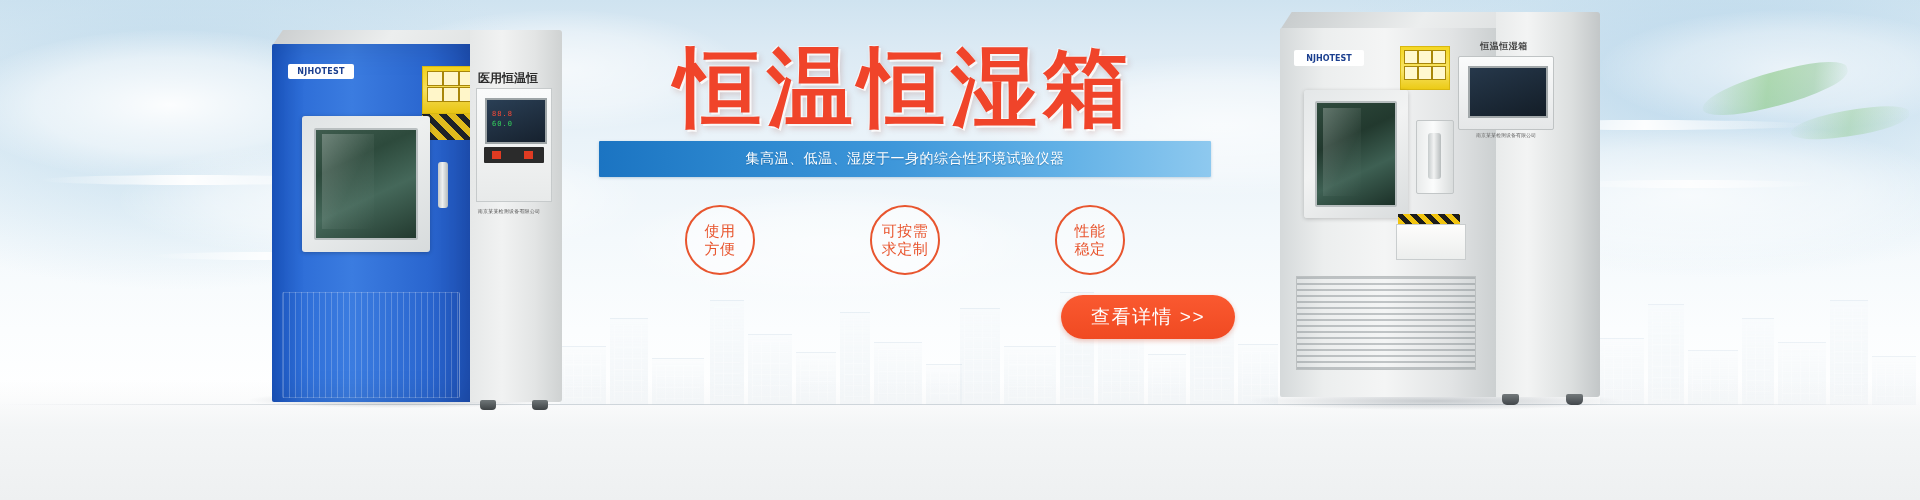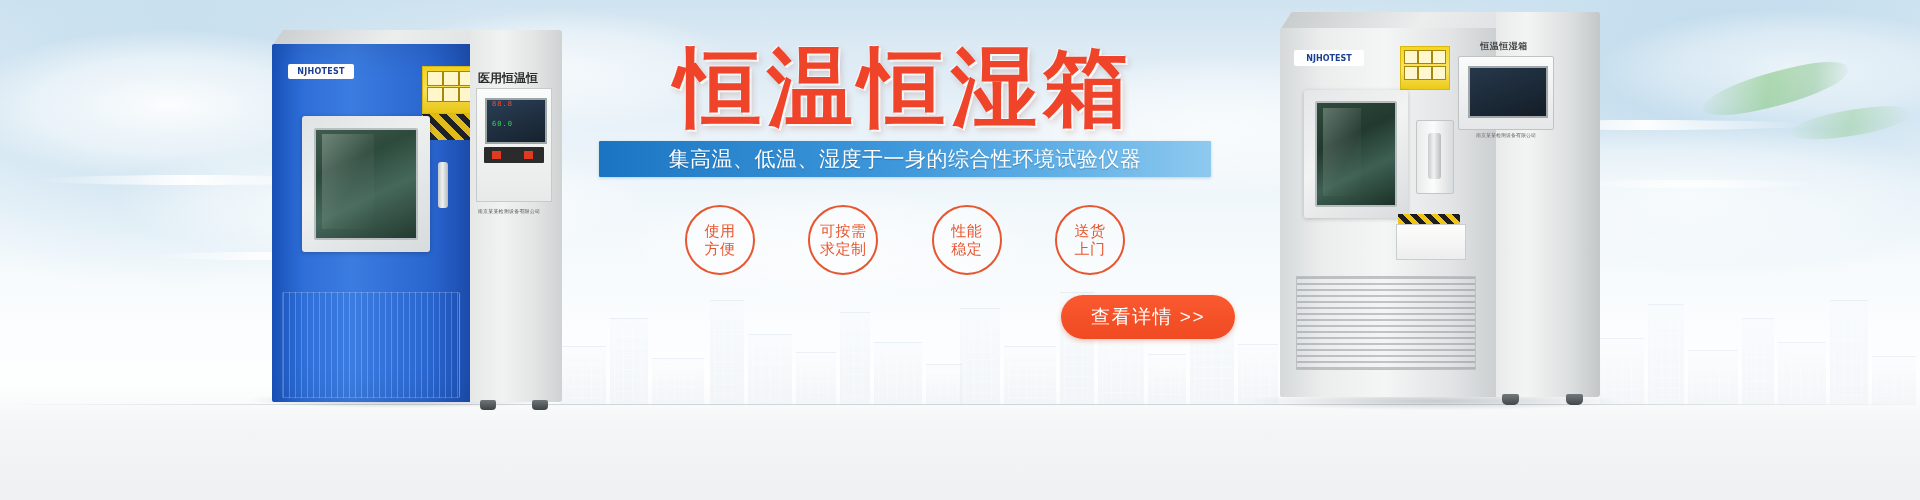--- a/index.html
+++ b/index.html
@@ -182,21 +182,21 @@
     position: absolute; left: 206px; top: 72px; width: 74px; height: 112px;
     background: linear-gradient(to bottom,#fafbfb,#e8eaea);
     border: 1px solid #c6cacb;
   }
   .cl-screen {
     position: absolute; left: 8px; top: 9px; width: 58px; height: 42px;
     background: linear-gradient(160deg,#2a3f55,#16212e);
     border: 2px solid #9ea5a7;
   }
   .cl-screen .num {
-    position:absolute; left:5px; top:0; color:#ff4a35; font-size:7px; letter-spacing:1px;
+    position:absolute; left:5px; top:10px; color:#ff4a35; font-size:7px; letter-spacing:1px;
     font-family:"DejaVu Sans Mono", monospace;
   }
   .cl-screen .num2 { top: 20px; color:#34d05c; }
   .cl-btnrow { position:absolute; left:7px; top: 58px; width: 60px; height:16px;
     background:#2b2b2b; border-radius:1px; }
   .cl-btnrow i { position:absolute; top:4px; width:9px; height:8px; background:#e03b22; display:block;}
   .cl-label-vert {
     position:absolute; left: 212px; top: 42px; width: 64px; height: 12px;
     font-size: 12px; color:#2b2b2b; text-align:center; font-weight:700;
   }
@@ -342,21 +342,21 @@
     margin: 8px auto 0 auto;
     width: 612px; height: 36px;
     background: linear-gradient(to right,
        #1b74c2 0%, #2b86ce 22%, #3e97da 48%, #62b1e6 76%, #8ec9ef 100%);
     border-radius: 1px;
     display:flex; align-items:center; justify-content:center;
     box-shadow: 0 1px 3px rgba(30,90,140,.25);
   }
   .subbar span {
     color:#ffffff;
-    font-size: 21px;
+    font-size: 14px;
     letter-spacing: .5px;
     white-space: nowrap;
     font-weight: 500;
     text-shadow: 0 1px 1px rgba(0,60,110,.35);
   }
 
   .badges {
     margin: 28px auto 0 auto;
     width: 440px;
     display:flex; justify-content: space-between; align-items:center;
@@ -542,24 +542,20 @@
         <b>方便</b>
       </div>
       <div class="badge">
         <b>可按需</b>
         <b>求定制</b>
       </div>
       <div class="badge">
         <b>性能</b>
         <b>稳定</b>
       </div>
-      <div class="badge">
-        <b>送货</b>
-        <b>上门</b>
-      </div>
     </div>
 
     <div class="cta-wrap">
       <button class="cta">查看详情 &gt;&gt;</button>
     </div>
   </div>
 
 </div>
 
 </body></html>

